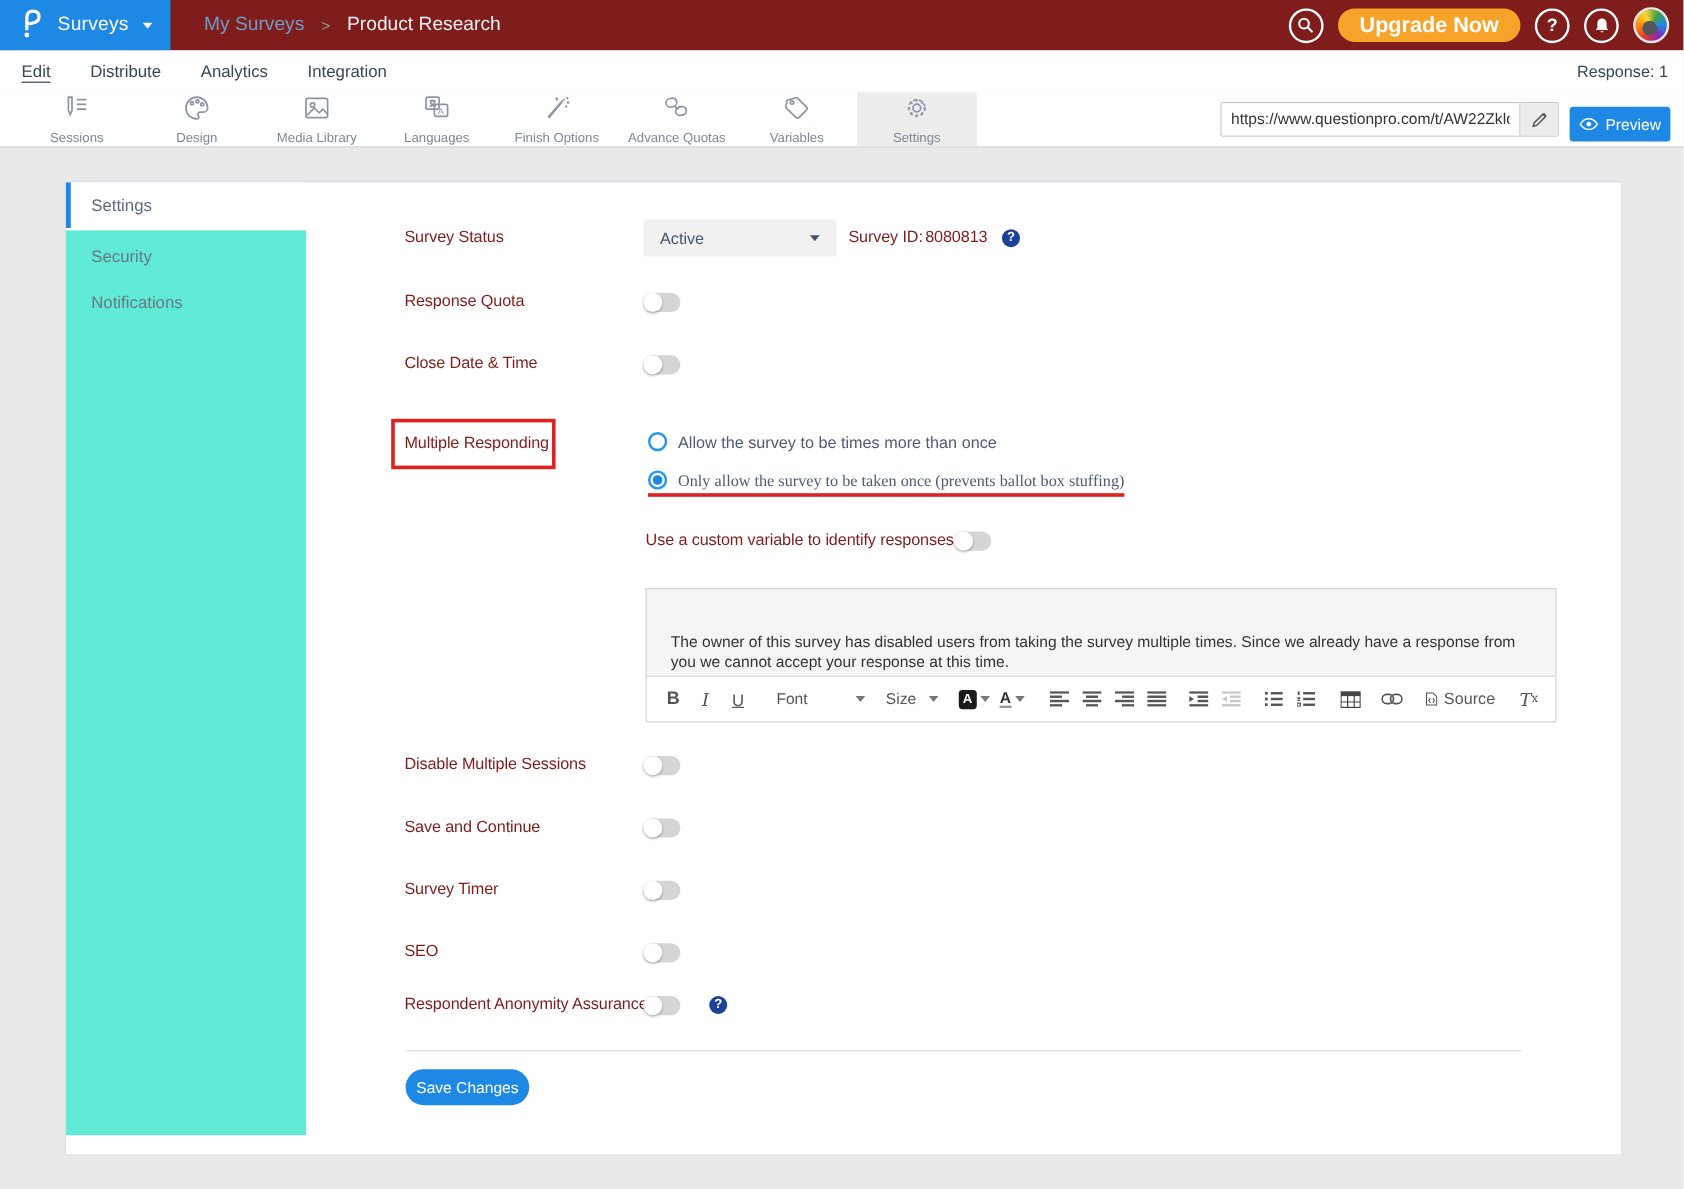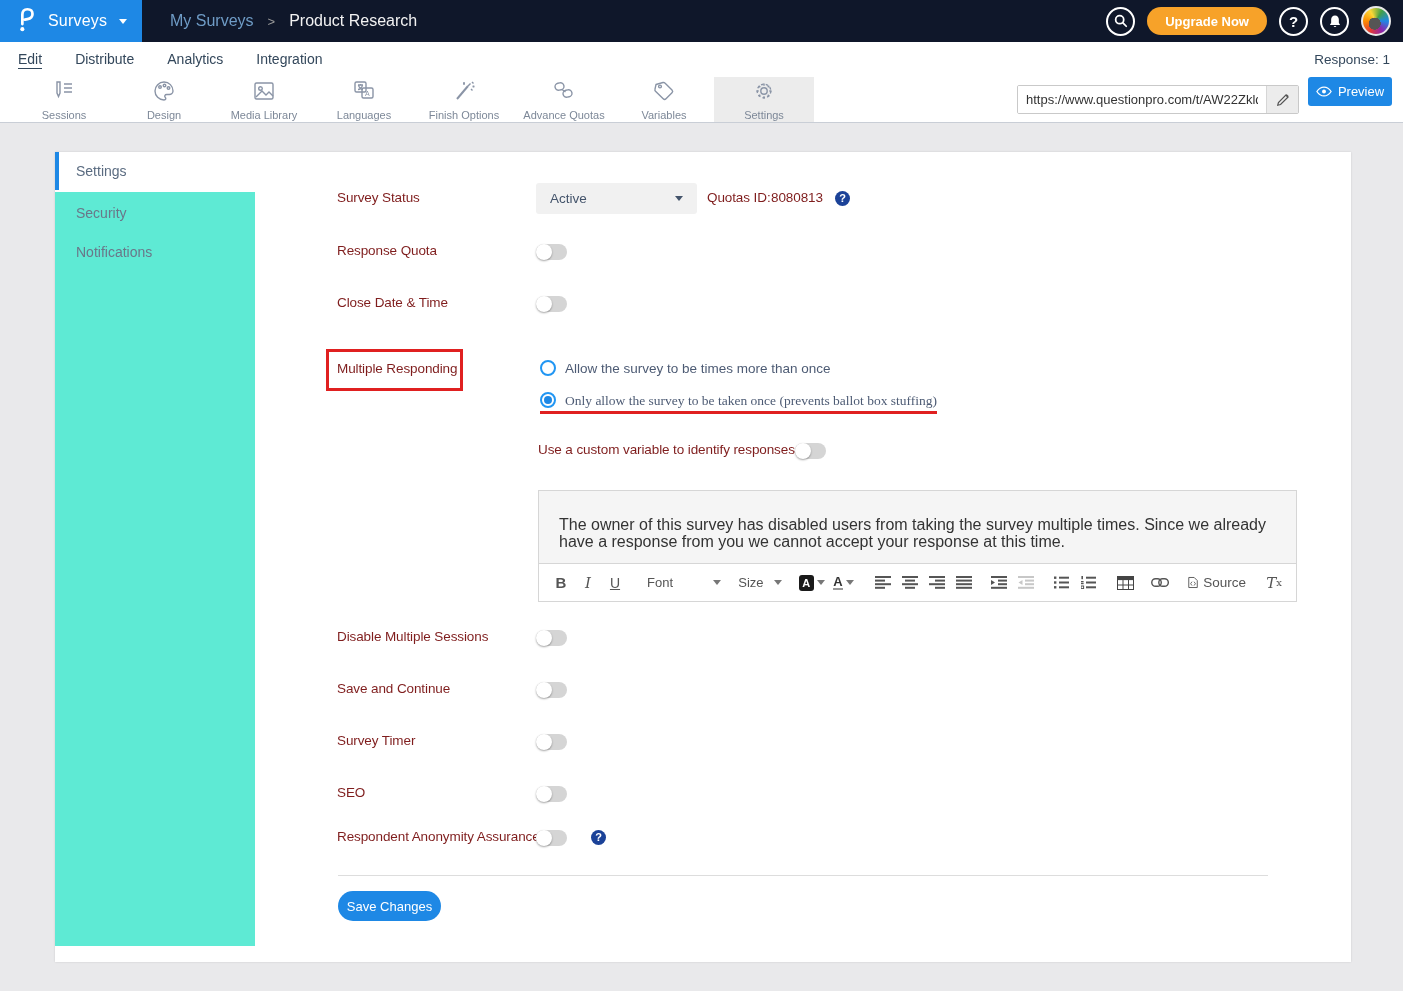--- a/index.html
+++ b/index.html
@@ -1,53 +1,53 @@
 <!DOCTYPE html>
 <html><head>
 <meta charset="utf-8">
 <style>
   * { margin:0; padding:0; box-sizing:border-box; }
   html,body { width:1403px; height:991px; }
   body { font-family:"Liberation Sans", sans-serif; background:#e9e9eb; position:relative; }
   .app { position:relative; width:1403px; height:991px; overflow:hidden; }
 
   
-  .topbar { position:absolute; left:0; top:0; width:1403px; height:42px; background:#0f172a; display:flex; align-items:center; }
+  .topbar { position:absolute; left:0; top:0; width:1403px; height:42px; background:#7f1d1d; display:flex; align-items:center; }
   .logo-block { width:142px; height:42px; background:#1e88e5; display:flex; align-items:center; padding-left:16px; gap:10px; cursor:pointer; }
   .logo-mark { flex:0 0 auto; }
   .product-label { color:#fff; font-size:16px; letter-spacing:.2px; }
   .caret { display:inline-block; width:0; height:0; border-left:4px solid transparent; border-right:4px solid transparent; border-top:5px solid currentColor; }
   .caret.white { color:#fff; margin-left:2px; }
   .breadcrumb { display:flex; align-items:center; gap:14px; margin-left:28px; font-size:16px; }
   .crumb-parent { color:#6f9cc6; cursor:pointer; }
   .crumb-sep { color:#9a9a9a; font-size:13px; }
   .crumb-current { color:#f2f2f2; }
   .topbar-right { margin-left:auto; display:flex; align-items:center; gap:12px; padding-right:12px; }
   .circle-btn { width:29px; height:29px; border:2px solid #fff; border-radius:50%; display:flex; align-items:center; justify-content:center; color:#fff; cursor:pointer; background:transparent; font-size:15px; font-weight:bold; }
-  .upgrade-btn { height:28px; padding:0 18px; border:none; border-radius:14px; background:#f7a229; color:#fff; font-weight:bold; font-size:13px; cursor:pointer; font-family:inherit; }
+  .upgrade-btn { height:28px; padding:0 18px; border:none; border-radius:14px; background:#f7a229; color:#fff; font-weight:bold; font-size:18px; cursor:pointer; font-family:inherit; }
   .avatar { width:30px; height:30px; border-radius:50%; border:2px solid #e8e8e8; cursor:pointer;
             background:radial-gradient(circle at 45% 60%, #555 0 28%, transparent 29%),
                        conic-gradient(from 210deg, #e53935, #fb8c00, #fdd835, #43a047, #1e88e5, #8e24aa, #e53935); }
 
   
   .subnav { position:absolute; left:0; top:42px; width:1403px; height:35px; background:#fff; display:flex; align-items:center; padding-left:18px; gap:33px; }
   .subnav-item { font-size:14px; color:#33475b; cursor:pointer; padding-bottom:1px; }
   .subnav-item.active { border-bottom:1.5px solid #33475b; }
   .response-count { margin-left:auto; margin-right:13px; font-size:13.5px; color:#33475b; }
 
   
   .icon-toolbar { position:absolute; left:0; top:77px; width:1403px; height:46px; background:#fff; border-bottom:1px solid #c9ced6; display:flex; padding-left:14px; }
   .tool-item { width:100px; height:45px; display:flex; flex-direction:column; align-items:center; justify-content:center; gap:2px; cursor:pointer; color:#7d8898; }
   .tool-item.active { background:#ececec; }
   .tool-item .lbl { font-size:11px; color:#7d8898; }
   .tool-item svg { stroke:#8a94a6; }
   .url-wrap { position:absolute; left:1017px; top:8px; width:282px; height:29px; display:flex; border:1px solid #c9c9c9; border-radius:2px; background:#fff; overflow:hidden; }
   .url-input { flex:1; border:none; outline:none; font-size:13px; color:#333; padding:0 8px; font-family:inherit; background:#fff; }
   .pencil-btn { width:32px; background:#ececec; border:none; border-left:1px solid #d6d6d6; cursor:pointer; display:flex; align-items:center; justify-content:center; }
-  .preview-btn { position:absolute; left:1308px; top:0; width:84px; height:29px; background:#1e88e5; color:#fff; border:none; border-radius:3px; font-size:13px; cursor:pointer; display:flex; align-items:center; justify-content:center; gap:6px; font-family:inherit; }
+  .preview-btn { position:absolute; left:1308px; top:12px; width:84px; height:29px; background:#1e88e5; color:#fff; border:none; border-radius:3px; font-size:13px; cursor:pointer; display:flex; align-items:center; justify-content:center; gap:6px; font-family:inherit; }
 
   
   .panel { position:absolute; left:55px; top:152px; width:1296px; height:810px; background:#fff; box-shadow:0 0 2px rgba(0,0,0,.12); }
   .sidebar { position:absolute; left:0; top:0; width:200px; height:100%; }
   .sb-active { height:38px; line-height:38px; background:#fff; border-left:4px solid #1e88e5; padding-left:17px; font-size:14px; color:#5a6b80; cursor:pointer; }
   .sb-rest { position:absolute; left:0; top:40px; width:200px; bottom:16px; background:#5eead4; padding-top:2px; }
   .sb-item { height:39px; line-height:39px; padding-left:21px; font-size:14px; color:#6a7789; cursor:pointer; }
 
   .flabel { position:absolute; font-size:13.5px; color:#7f1d1d; letter-spacing:-.1px; }
 
@@ -60,21 +60,21 @@
   .toggle { position:absolute; width:31px; height:16px; border-radius:8px; background:#d5d5d5; cursor:pointer; }
   .toggle .knob { position:absolute; left:0; top:0; width:16px; height:16px; border-radius:50%; background:#fff; box-shadow:0 1px 2px rgba(0,0,0,.35); }
 
   .anno-box { position:absolute; left:271px; top:197px; width:137px; height:42px; border:3px solid #e02020; }
   .anno-underline { position:absolute; left:485px; top:259px; width:397px; height:3px; background:#e02020; }
 
   .radio { position:absolute; width:16px; height:16px; border:2px solid #2196f3; border-radius:50%; background:#fff; cursor:pointer; }
   .radio.checked::after { content:""; display:block; width:8px; height:8px; margin:2px; border-radius:50%; background:#1e88e5; }
   .radio-label { position:absolute; font-size:13.5px; color:#4d5b74; }
 
-  .msg-box { position:absolute; left:483px; top:338px; width:759px; height:73px; background:#f5f5f5; border:1px solid #d6d6d6; border-bottom:none; padding:26px 20px 0 20px; font-size:16px; color:#333; line-height:16.5px; cursor:text; }
+  .msg-box { position:absolute; left:483px; top:338px; width:759px; height:73px; background:#f5f5f5; border:1px solid #d6d6d6; border-bottom:none; padding:36px 20px 0 20px; font-size:13px; color:#333; line-height:16.5px; cursor:text; }
   .editor-bar { position:absolute; left:483px; top:411px; width:759px; height:39px; background:#fff; border:1px solid #d6d6d6; display:flex; align-items:center; padding:0 13px; gap:9px; }
   .eb { display:flex; align-items:center; justify-content:center; min-width:18px; height:24px; cursor:pointer; color:#555; font-size:14px; }
   .eb svg { display:block; }
   .eb.dis { color:#c3c3c3; cursor:default; }
   .eb-b { font-weight:bold; font-size:15px; }
   .eb-i { font-family:"DejaVu Serif", serif; font-style:italic; font-size:15px; }
   .eb-u { text-decoration:underline; font-size:14px; }
   .eb-font { width:78px; justify-content:space-between; color:#555; font-size:13px; }
   .eb-size { width:46px; justify-content:space-between; color:#555; font-size:13px; }
   .eb .caret { color:#777; }
@@ -243,21 +243,21 @@
         <div class="sb-item">Security</div>
         <div class="sb-item">Notifications</div>
       </div>
     </div>
 
     <span class="flabel" style="left:282px; top:38px;">Survey Status</span>
     <div class="dropdown">
       <span class="val">Active</span>
       <span class="caret"></span>
     </div>
-    <span class="flabel" style="left:652px; top:38px;">Quotas ID:</span>
+    <span class="flabel" style="left:652px; top:38px;">Survey ID:</span>
     <span class="flabel" style="left:716px; top:38px;">8080813</span>
     <span class="help-badge" style="left:780px; top:39px;">?</span>
 
     <span class="flabel" style="left:282px; top:91px;">Response Quota</span>
     <span class="toggle" style="left:481px; top:92px;">
         <span class="knob"></span>
       </span>
 
     <span class="flabel" style="left:282px; top:143px;">Close Date &amp; Time</span>
     <span class="toggle" style="left:481px; top:144px;">

